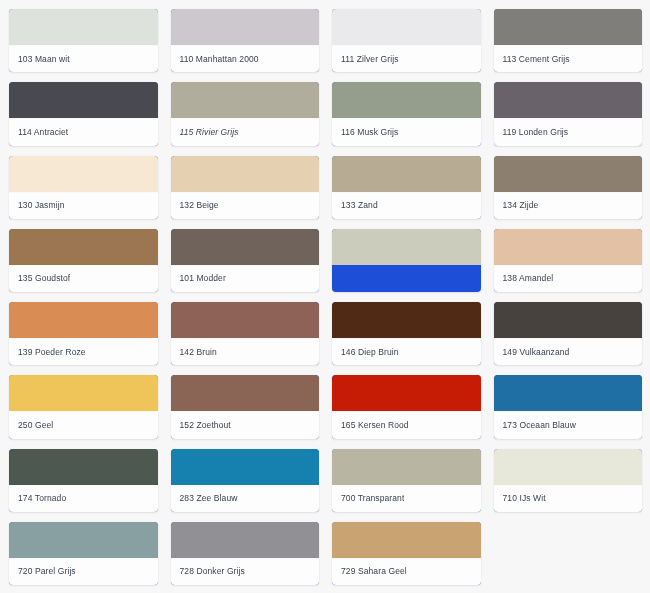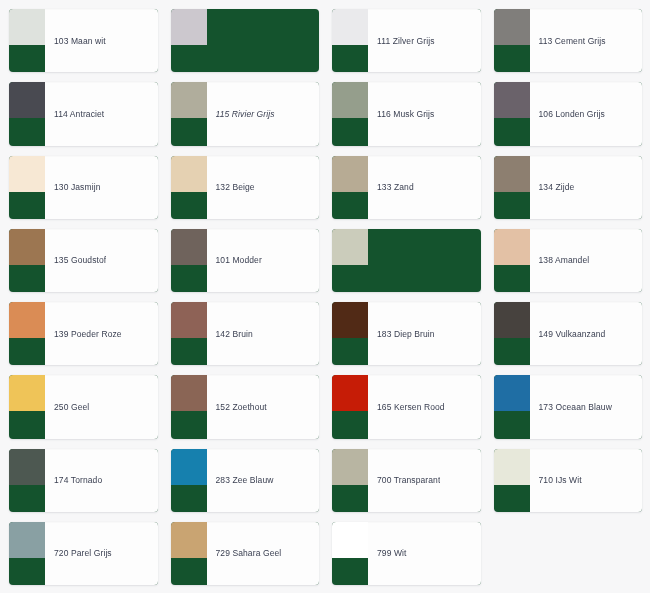--- a/index.html
+++ b/index.html
@@ -22,22 +22,22 @@
     display: grid;
     grid-template-columns: repeat(4, 1fr);
     grid-template-rows: repeat(8, 1fr);
     column-gap: 13px;
     row-gap: 10px;
     background: #f7f7f8;
   }
   .swatch-card {
     position: relative;
     display: flex;
-    flex-direction: row;
-    background: #14532d;
+    flex-direction: column;
+    background: #1d4ed8;
     border-radius: 4px;
     overflow: hidden;
     box-shadow: 0 1px 2px rgba(32, 38, 60, 0.10),
                 0 0 1px rgba(32, 38, 60, 0.10);
   }
   .swatch-color {
     flex: 0 0 36px;
     height: 36px;
     width: 100%;
     background: #cccccc;
@@ -66,20 +66,23 @@
 
 <div id="swatch-grid" style="background: rgb(247, 247, 248);">
     <div class="swatch-card">
       <div class="swatch-color" style="background: rgb(222, 226, 221);"></div>
       <div class="swatch-label-area">
         <span class="swatch-label" style="color: rgb(59, 64, 82);">103 Maan wit</span>
       </div>
     </div>
     <div class="swatch-card">
       <div class="swatch-color" style="background: rgb(204, 200, 206);"></div>
+      <div class="swatch-label-area">
+        <span class="swatch-label" style="color: rgb(59, 64, 82);">110 Manhattan 2000</span>
+      </div>
     </div>
     <div class="swatch-card">
       <div class="swatch-color" style="background: rgb(234, 234, 236);"></div>
       <div class="swatch-label-area">
         <span class="swatch-label" style="color: rgb(59, 64, 82);">111 Zilver Grijs</span>
       </div>
     </div>
     <div class="swatch-card">
       <div class="swatch-color" style="background: rgb(128, 126, 123);"></div>
       <div class="swatch-label-area">
@@ -100,21 +103,21 @@
     </div>
     <div class="swatch-card">
       <div class="swatch-color" style="background: rgb(149, 158, 140);"></div>
       <div class="swatch-label-area">
         <span class="swatch-label" style="color: rgb(59, 64, 82);">116 Musk Grijs</span>
       </div>
     </div>
     <div class="swatch-card">
       <div class="swatch-color" style="background: rgb(106, 98, 106);"></div>
       <div class="swatch-label-area">
-        <span class="swatch-label" style="color: rgb(59, 64, 82);">106 Londen Grijs</span>
+        <span class="swatch-label" style="color: rgb(59, 64, 82);">119 Londen Grijs</span>
       </div>
     </div>
     <div class="swatch-card">
       <div class="swatch-color" style="background: rgb(247, 232, 212);"></div>
       <div class="swatch-label-area">
         <span class="swatch-label" style="color: rgb(59, 64, 82);">130 Jasmijn</span>
       </div>
     </div>
     <div class="swatch-card">
       <div class="swatch-color" style="background: rgb(229, 209, 178);"></div>
@@ -163,21 +166,21 @@
     </div>
     <div class="swatch-card">
       <div class="swatch-color" style="background: rgb(142, 98, 86);"></div>
       <div class="swatch-label-area">
         <span class="swatch-label" style="color: rgb(59, 64, 82);">142 Bruin</span>
       </div>
     </div>
     <div class="swatch-card">
       <div class="swatch-color" style="background: rgb(81, 42, 22);"></div>
       <div class="swatch-label-area">
-        <span class="swatch-label" style="color: rgb(59, 64, 82);">183 Diep Bruin</span>
+        <span class="swatch-label" style="color: rgb(59, 64, 82);">146 Diep Bruin</span>
       </div>
     </div>
     <div class="swatch-card">
       <div class="swatch-color" style="background: rgb(71, 66, 62);"></div>
       <div class="swatch-label-area">
         <span class="swatch-label" style="color: rgb(59, 64, 82); text-align: right;">149 Vulkaanzand</span>
       </div>
     </div>
     <div class="swatch-card">
       <div class="swatch-color" style="background: rgb(239, 196, 88);"></div>
@@ -227,24 +230,24 @@
         <span class="swatch-label" style="color: rgb(59, 64, 82);">710 IJs Wit</span>
       </div>
     </div>
     <div class="swatch-card">
       <div class="swatch-color" style="background: rgb(137, 160, 163);"></div>
       <div class="swatch-label-area">
         <span class="swatch-label" style="color: rgb(59, 64, 82);">720 Parel Grijs</span>
       </div>
     </div>
     <div class="swatch-card">
+      <div class="swatch-color" style="background: rgb(145, 145, 149);"></div>
+      <div class="swatch-label-area">
+        <span class="swatch-label" style="color: rgb(59, 64, 82);">728 Donker Grijs</span>
+      </div>
+    </div>
+    <div class="swatch-card">
       <div class="swatch-color" style="background: rgb(201, 164, 114);"></div>
       <div class="swatch-label-area">
         <span class="swatch-label" style="color: rgb(59, 64, 82);">729 Sahara Geel</span>
-      </div>
-    </div>
-    <div class="swatch-card">
-      <div class="swatch-color" style="background: rgb(255, 255, 255);"></div>
-      <div class="swatch-label-area">
-        <span class="swatch-label" style="color: rgb(59, 64, 82);">799 Wit</span>
       </div>
     </div>
   </div>
 
 </body></html>

